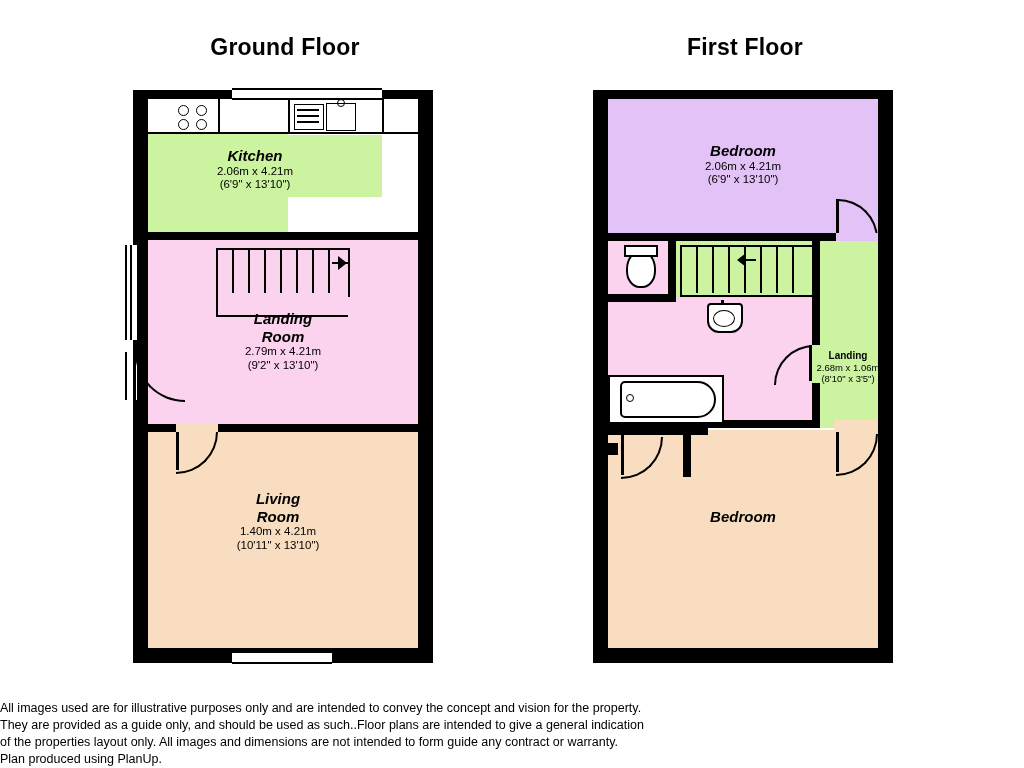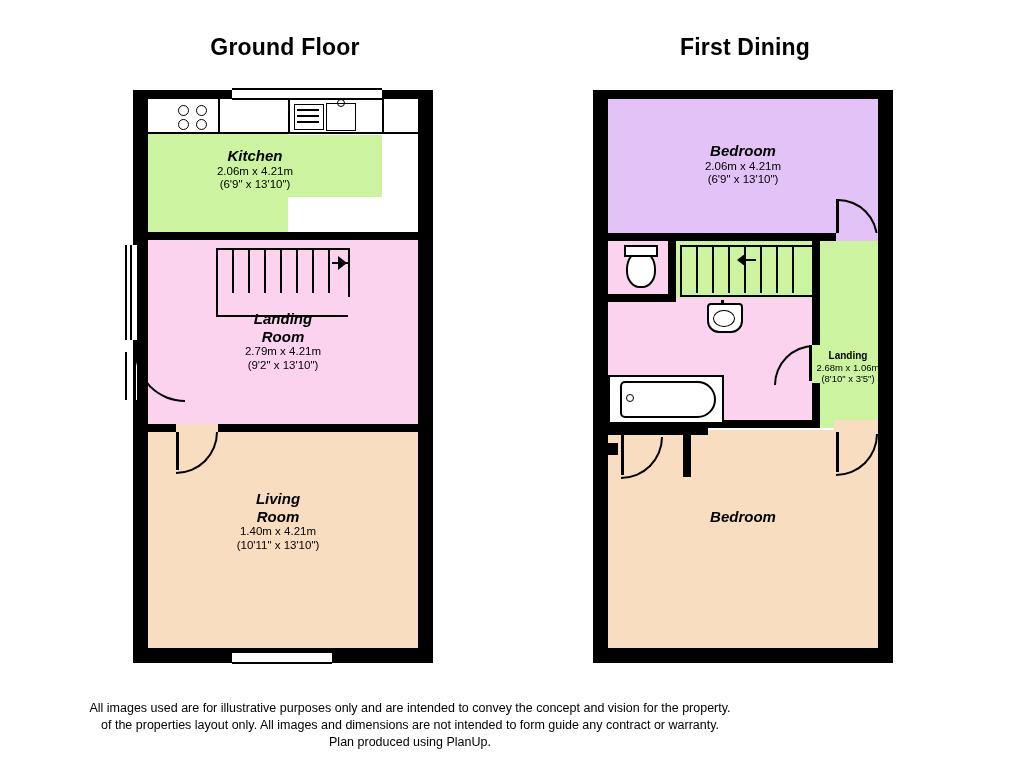--- a/index.html
+++ b/index.html
@@ -68,31 +68,30 @@
     border: 2px solid #000;
     border-radius: 50%;
     background: transparent;
   }
 
   .footer {
     position: absolute;
     left: 0;
     top: 700px;
     width: 820px;
-    text-align: center;
     font-size: 12.5px;
     line-height: 1.35;
   }
   .footer div { white-space: nowrap; }
 </style>
 </head>
 <body>
 
 <div class="plan-title" id="title-ground">Ground Floor</div>
-<div class="plan-title" id="title-first">First Dining</div>
+<div class="plan-title" id="title-first">First Floor</div>
 
 <div class="floor" id="ground-floor" style="left:0; top:0; width:512px; height:700px;">
 
   <div class="room" style="left:148px; top:135px; width:234px; height:100px; background:#ccf4a0;"></div>
   <div class="room" style="left:148px; top:128px; width:140px; height:108px; background:#ccf4a0;"></div>
   <div class="room" style="left:148px; top:98px; width:270px; height:30px; background:#ffffff;"></div>
   <div class="room" style="left:382px; top:98px; width:36px; height:138px; background:#ffffff;"></div>
   <div class="room" style="left:288px; top:197px; width:130px; height:39px; background:#ffffff;"></div>
 
   <div class="room" style="left:148px; top:236px; width:270px; height:190px; background:#fbd3ee;"></div>
@@ -249,15 +248,16 @@
     <div class="dim-sm">(8'10" x 3'5")</div>
   </div>
 
   <div class="label" style="left:643px; top:508px; width:200px;">
     <div class="nm">Bedroom</div>
   </div>
 </div>
 
 <div class="footer">
   <div>All images used are for illustrative purposes only and are intended to convey the concept and vision for the property.</div>
+  <div>They are provided as a guide only, and should be used as such..Floor plans are intended to give a general indication</div>
   <div>of the properties layout only. All images and dimensions are not intended to form guide any contract or warranty.</div>
   <div>Plan produced using PlanUp.</div>
 </div>
 
 </body></html>

